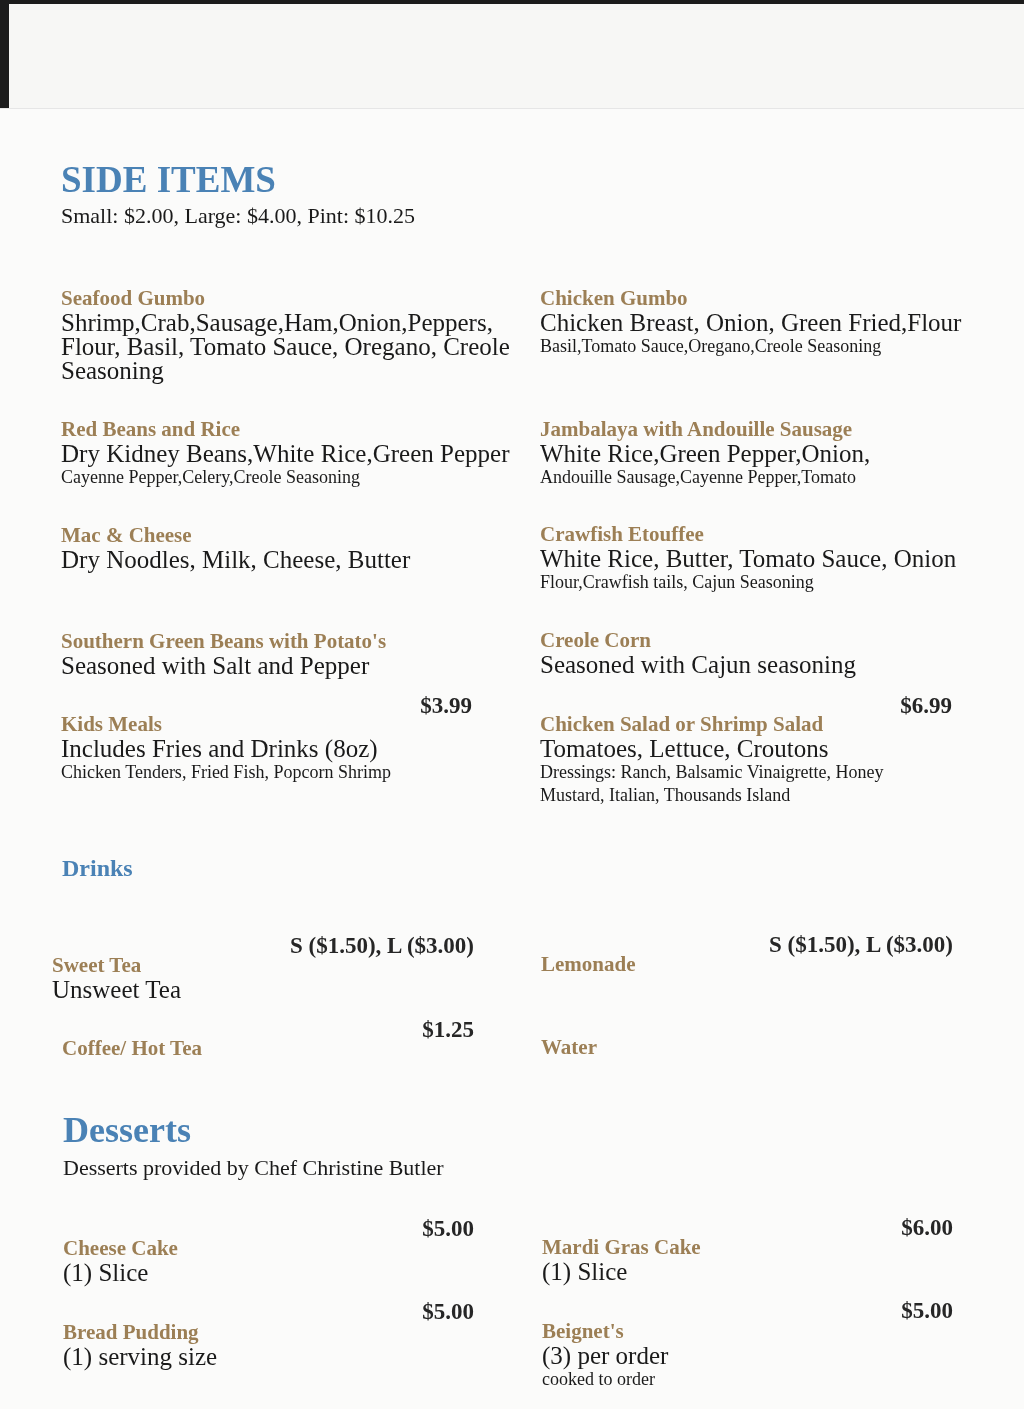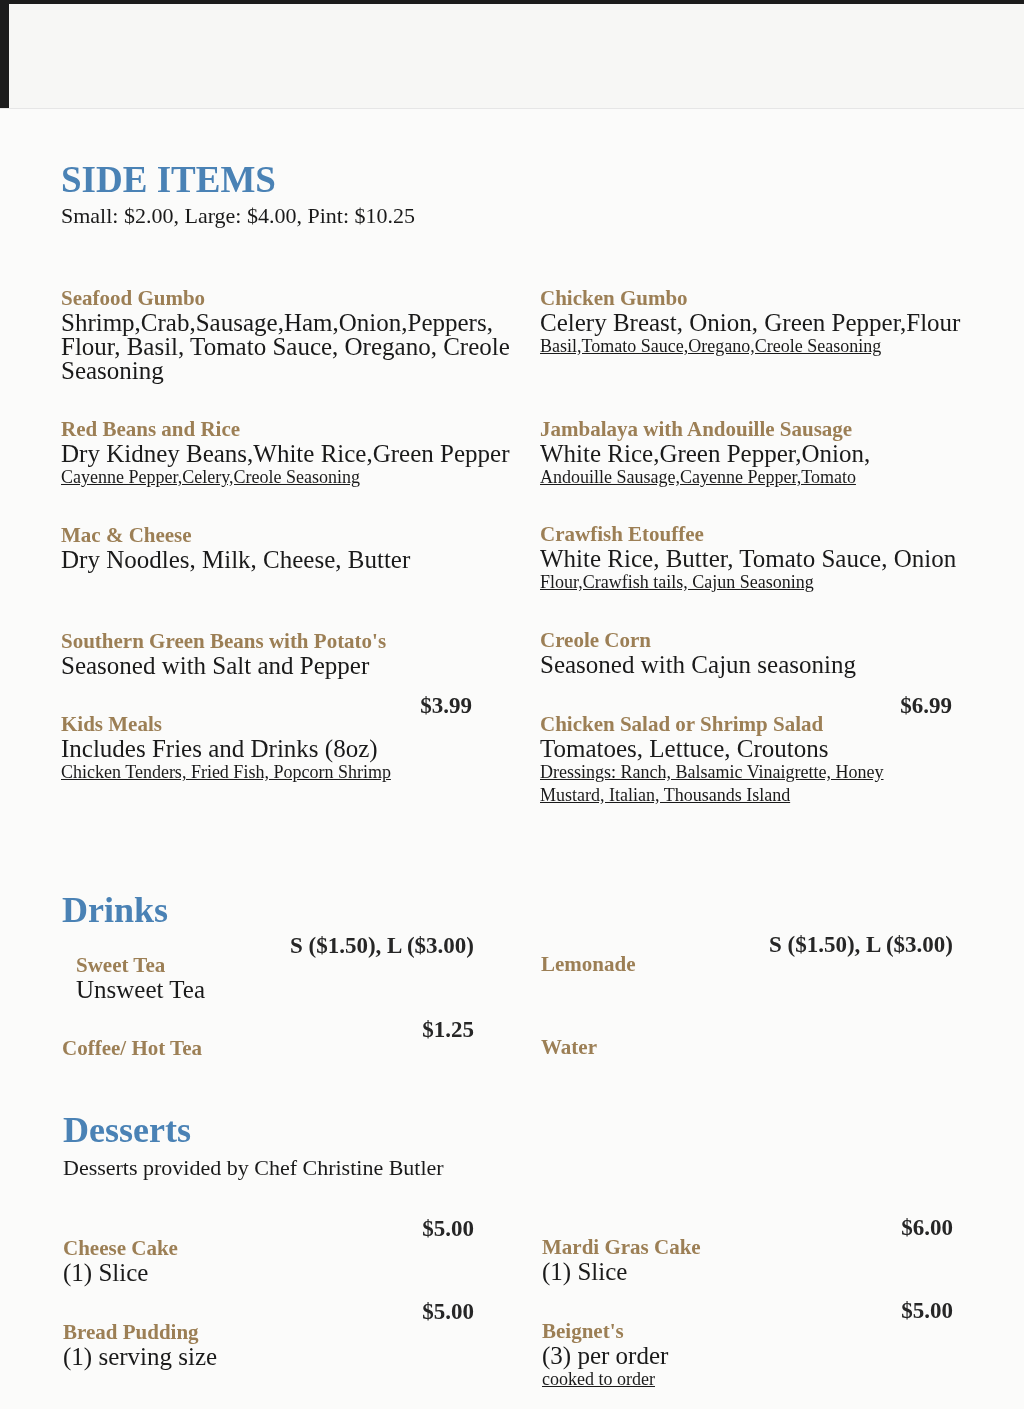--- a/index.html
+++ b/index.html
@@ -13,21 +13,21 @@
   .scan-left-bar { position: absolute; left: 0; top: 0; width: 9px; height: 108px; background: #1c1c1c; }
   .back-sheet { position: absolute; left: 9px; top: 4px; width: 1015px; height: 104px; background: #f7f7f5; }
   .front-sheet { position: absolute; left: 0; top: 108px; width: 1024px; height: 1301px; background: #fbfbfa; border-top: 1px solid #e6e6e6; }
 
   .heading { position: absolute; color: #4a82b5; font-weight: bold; margin: 0; line-height: 1; }
   .subtext { position: absolute; font-size: 22px; color: #1a1a1a; line-height: 1; }
 
   .item { position: absolute; }
   .item-name { color: #9c7f55; font-weight: bold; font-size: 21px; line-height: 25px; white-space: nowrap; margin-top: 20px; }
   .item-desc { font-size: 25px; line-height: 24px; color: #1a1a1a; white-space: nowrap; }
-  .item-desc.small { font-size: 18px; line-height: 23px; text-decoration: underline; }
+  .item-desc.small { font-size: 18px; line-height: 23px; }
   .price { position: absolute; font-weight: bold; font-size: 23px; color: #262626; white-space: nowrap; text-align: right; line-height: 1; }
 </style>
 </head>
 <body>
 
 <div class="scan-top-bar"></div>
 <div class="back-sheet"></div>
 <div class="scan-left-bar"></div>
 
 <div class="front-sheet"></div>
@@ -36,21 +36,21 @@
 <div class="subtext" style="left:61px;top:205px;">Small: $2.00, Large: $4.00, Pint: $10.25</div>
 
 <div class="item" style="left:61px;top:266px;">
   <div class="item-name">Seafood Gumbo</div>
   <div class="item-desc">Shrimp,Crab,Sausage,Ham,Onion,Peppers,</div>
   <div class="item-desc">Flour, Basil, Tomato Sauce, Oregano, Creole</div>
   <div class="item-desc">Seasoning</div>
 </div>
 <div class="item" style="left:540px;top:266px;">
   <div class="item-name">Chicken Gumbo</div>
-  <div class="item-desc">Celery Breast, Onion, Green Pepper,Flour</div>
+  <div class="item-desc">Chicken Breast, Onion, Green Fried,Flour</div>
   <div class="item-desc small">Basil,Tomato Sauce,Oregano,Creole Seasoning</div>
 </div>
 
 <div class="item" style="left:61px;top:397px;">
   <div class="item-name">Red Beans and Rice</div>
   <div class="item-desc">Dry Kidney Beans,White Rice,Green Pepper</div>
   <div class="item-desc small">Cayenne Pepper,Celery,Creole Seasoning</div>
 </div>
 <div class="item" style="left:540px;top:397px;">
   <div class="item-name">Jambalaya with Andouille Sausage</div>
@@ -85,23 +85,23 @@
 <div class="price" style="right:552px;top:694px;">$3.99</div>
 
 <div class="item" style="left:540px;top:692px;">
   <div class="item-name">Chicken Salad or Shrimp Salad</div>
   <div class="item-desc">Tomatoes, Lettuce, Croutons</div>
   <div class="item-desc small">Dressings: Ranch, Balsamic Vinaigrette, Honey</div>
   <div class="item-desc small">Mustard, Italian, Thousands Island</div>
 </div>
 <div class="price" style="right:72px;top:694px;">$6.99</div>
 
-<h2 class="heading" style="left:62px;top:856px;font-size:36px;margin-top:36px;">Drinks</h2>
+<h2 class="heading" style="left:62px;top:856px;font-size:24px;">Drinks</h2>
 
-<div class="item" style="left:76px;top:933px;">
+<div class="item" style="left:52px;top:933px;">
   <div class="item-name">Sweet Tea</div>
   <div class="item-desc">Unsweet Tea</div>
 </div>
 <div class="price" style="right:550px;top:934px;">S ($1.50), L ($3.00)</div>
 
 <div class="item" style="left:541px;top:932px;">
   <div class="item-name">Lemonade</div>
 </div>
 <div class="price" style="right:71px;top:933px;">S ($1.50), L ($3.00)</div>
 

